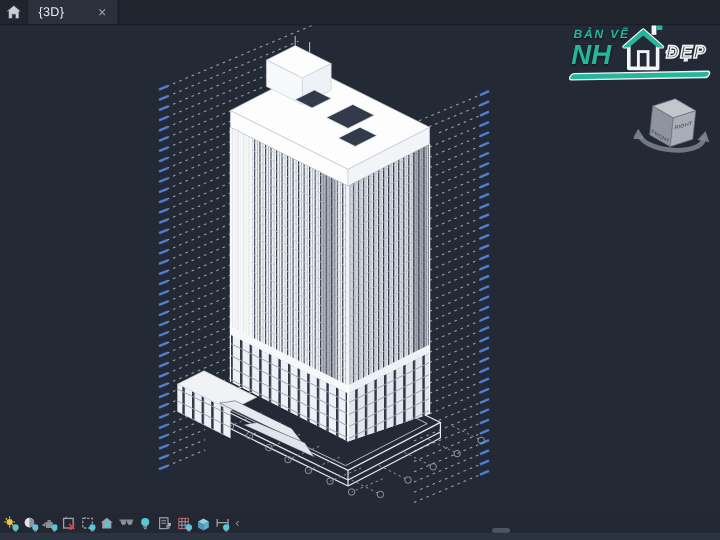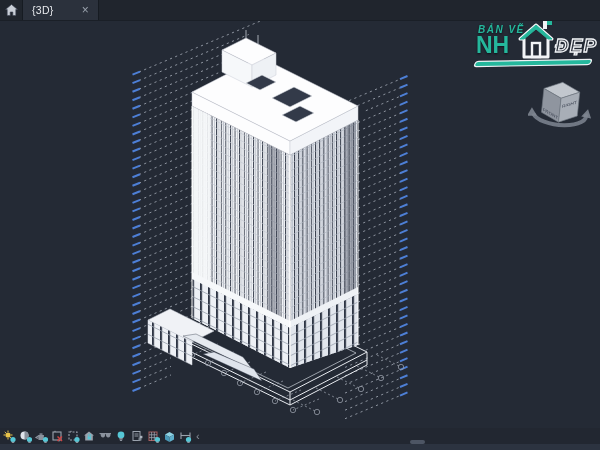--- a/index.html
+++ b/index.html
@@ -25,26 +25,26 @@
   
   .canvas{position:absolute;left:0;top:20px;width:600px;height:408px;background:#242a35;}
   #scene{position:absolute;left:0;top:0;}
   
   .wm{position:absolute;right:4px;top:3px;width:124px;height:46px;z-index:20;}
   .wm-small{
     position:absolute;left:6px;top:1px;color:#25b79c;font-weight:bold;font-style:italic;
     font-size:10px;letter-spacing:1.5px;text-shadow:0 1px 2px rgba(10,14,20,.8);
   }
   .wm-big{
-    position:absolute;left:4px;top:9px;color:#25b79c;font-weight:bold;
+    position:absolute;left:4px;top:9px;color:#25b79c;font-weight:bold;font-style:italic;
     font-size:23px;letter-spacing:0px;text-shadow:0 1px 2px rgba(10,14,20,.8);
   }
   .wm-house{position:absolute;left:44px;top:-4px;}
   .wm-dep{
-    position:absolute;left:83px;top:12px;font-size:19px;font-weight:bold;font-style:italic;
+    position:absolute;left:83px;top:12px;font-size:15px;font-weight:bold;font-style:italic;
     color:rgba(255,255,255,.06);-webkit-text-stroke:1.3px #f2f4f7;letter-spacing:1px;text-align:center;
   }
   .wm-bar{
     position:absolute;left:4px;top:38px;width:114px;height:4px;border-radius:3px;
     background:#25b79c;box-shadow:0 0 0 1.2px #eef2f5;transform:skewX(-25deg) rotate(-1deg);
   }
   
   .viewcube{position:absolute;right:8px;top:58px;z-index:19;}
   
   .viewbar{

